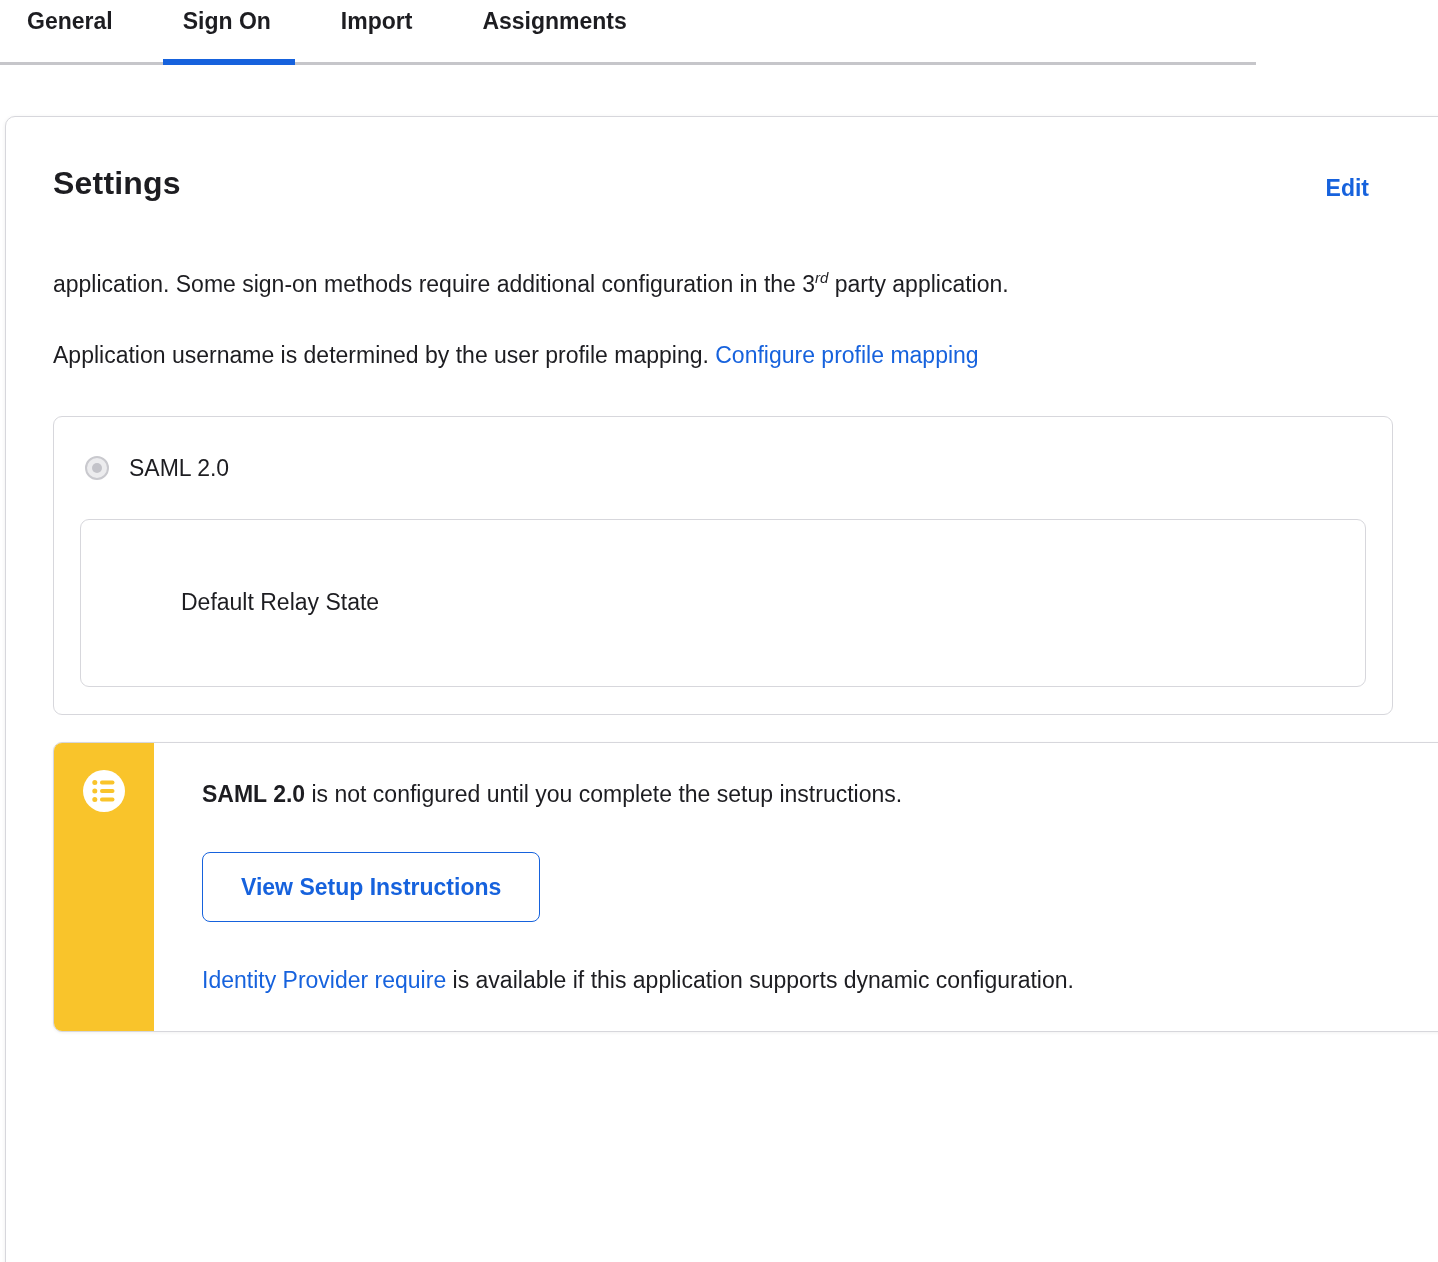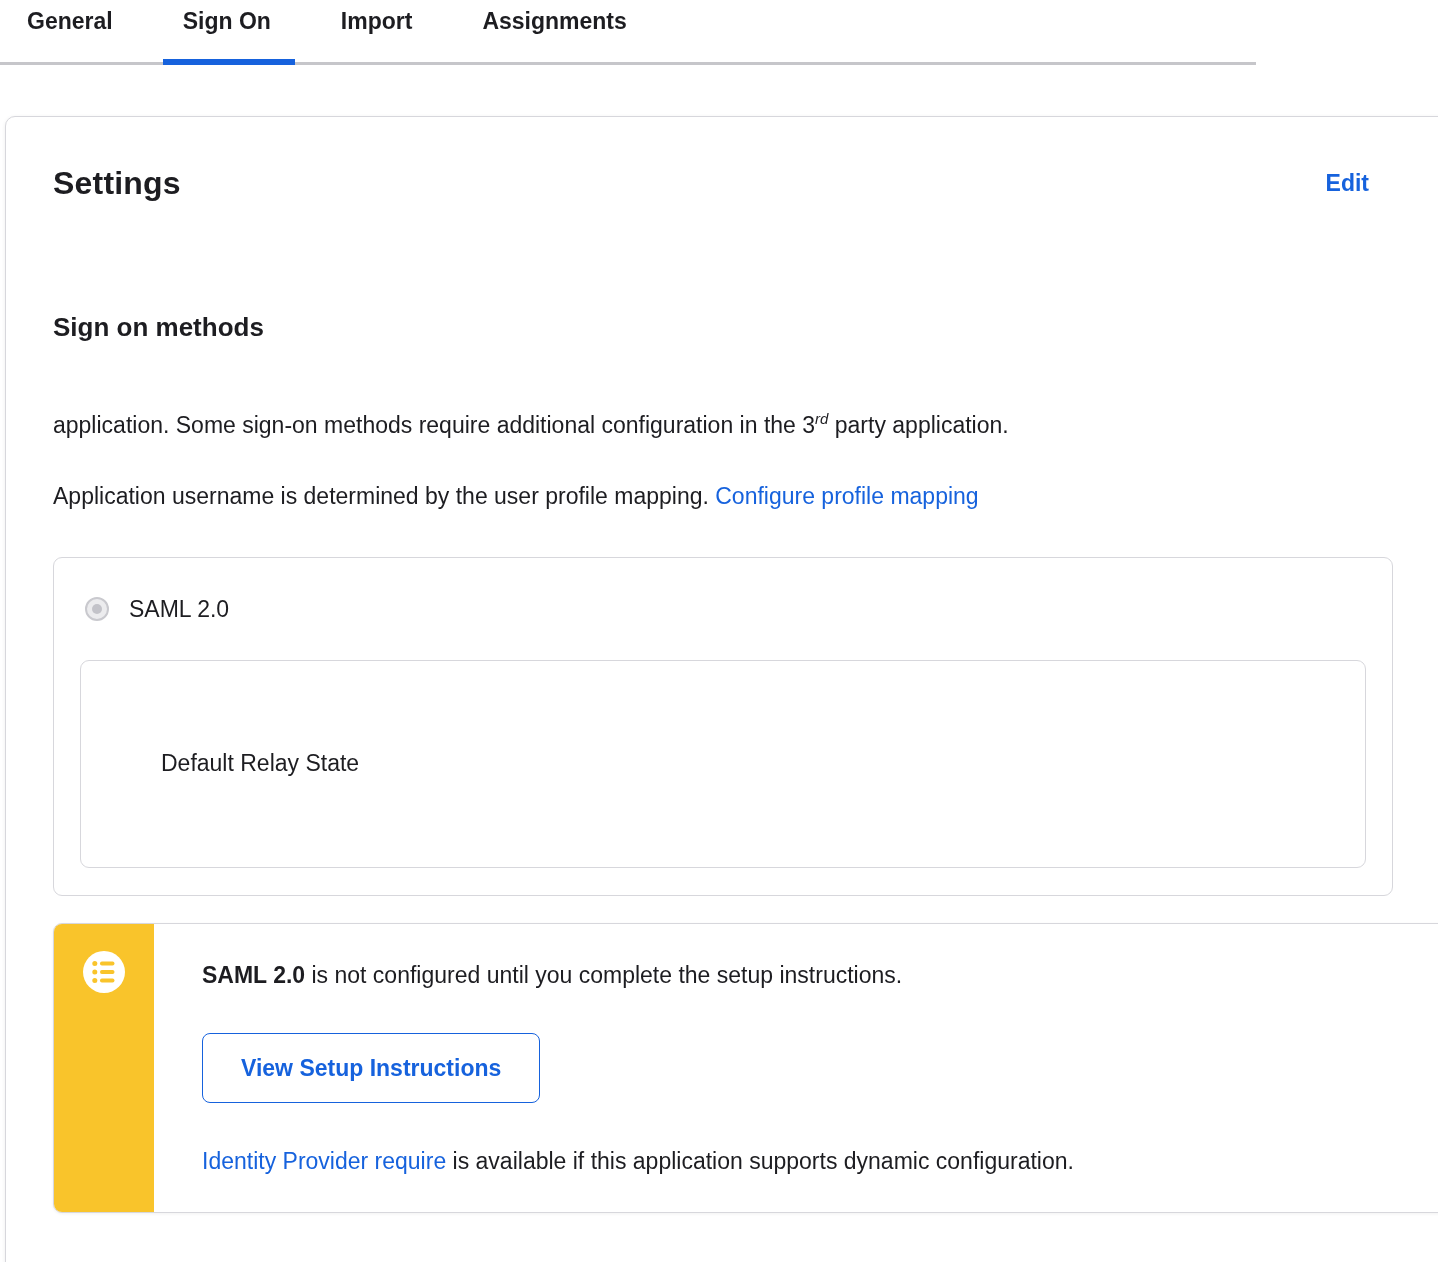--- a/index.html
+++ b/index.html
@@ -38,21 +38,21 @@
     margin:51px 0 0 5px;
     width:1460px;min-height:1160px;
     border:1px solid var(--border);
     border-radius:10px;
     box-shadow:0 1px 4px rgba(29,29,33,.07);
     padding:48px 0 60px 47px;
     background:#fff;
   }
   .card-content{width:1340px;}
   .card-header{
-    display:flex;justify-content:space-between;align-items:center;
+    display:flex;justify-content:space-between;align-items:flex-end;
   }
   .card-title{font-size:32px;font-weight:700;letter-spacing:.2px;}
   .edit-link{
     font-size:23px;font-weight:700;color:var(--accent);
     text-decoration:none;margin-right:24px;cursor:pointer;
   }
   .section-heading{
     font-size:26px;font-weight:700;margin-top:110px;
   }
   .para{
@@ -72,23 +72,23 @@
   .radio-row{display:flex;align-items:center;margin-left:5px;}
   .radio{
     width:24px;height:24px;border-radius:50%;
     border:2px solid #c9c9ce;background:#ececee;
     display:inline-flex;align-items:center;justify-content:center;
     flex:0 0 auto;cursor:default;
   }
   .radio .dot{width:10px;height:10px;border-radius:50%;background:#c3c3c9;}
   .radio-label{font-size:23px;margin-left:20px;}
   .field-box{
-    margin-top:37px;height:208px;
+    margin-top:37px;height:168px;
     border:1px solid var(--border);border-radius:9px;
-    display:flex;align-items:center;padding-left:80px;
+    display:flex;align-items:center;padding-left:100px;
     background:#fff;
   }
   .field-label{font-size:23px;}
   
   .callout{
     margin-top:27px;width:1420px;min-height:286px;
     border:1px solid var(--border);border-radius:9px;
     display:flex;overflow:hidden;background:#fff;
     box-shadow:0 1px 3px rgba(29,29,33,.06);
   }
@@ -120,21 +120,20 @@
 </nav>
 
 <section class="card">
   <div class="card-content">
 
     <div class="card-header">
       <h1 class="card-title">Settings</h1>
       <a class="edit-link">Edit</a>
     </div>
 
-    <h2 class="section-heading">Sign on methods</h2>
 
     <p class="para">
       <span class="line"><span>application. Some sign-on methods require additional configuration in the 3</span><sup>rd</sup><span> party application.</span></span>
     </p>
 
     <p class="para2">
       <span>Application username is determined by the user profile mapping. </span><a class="text-link">Configure profile mapping</a>
     </p>
 
     <div class="saml-box">

